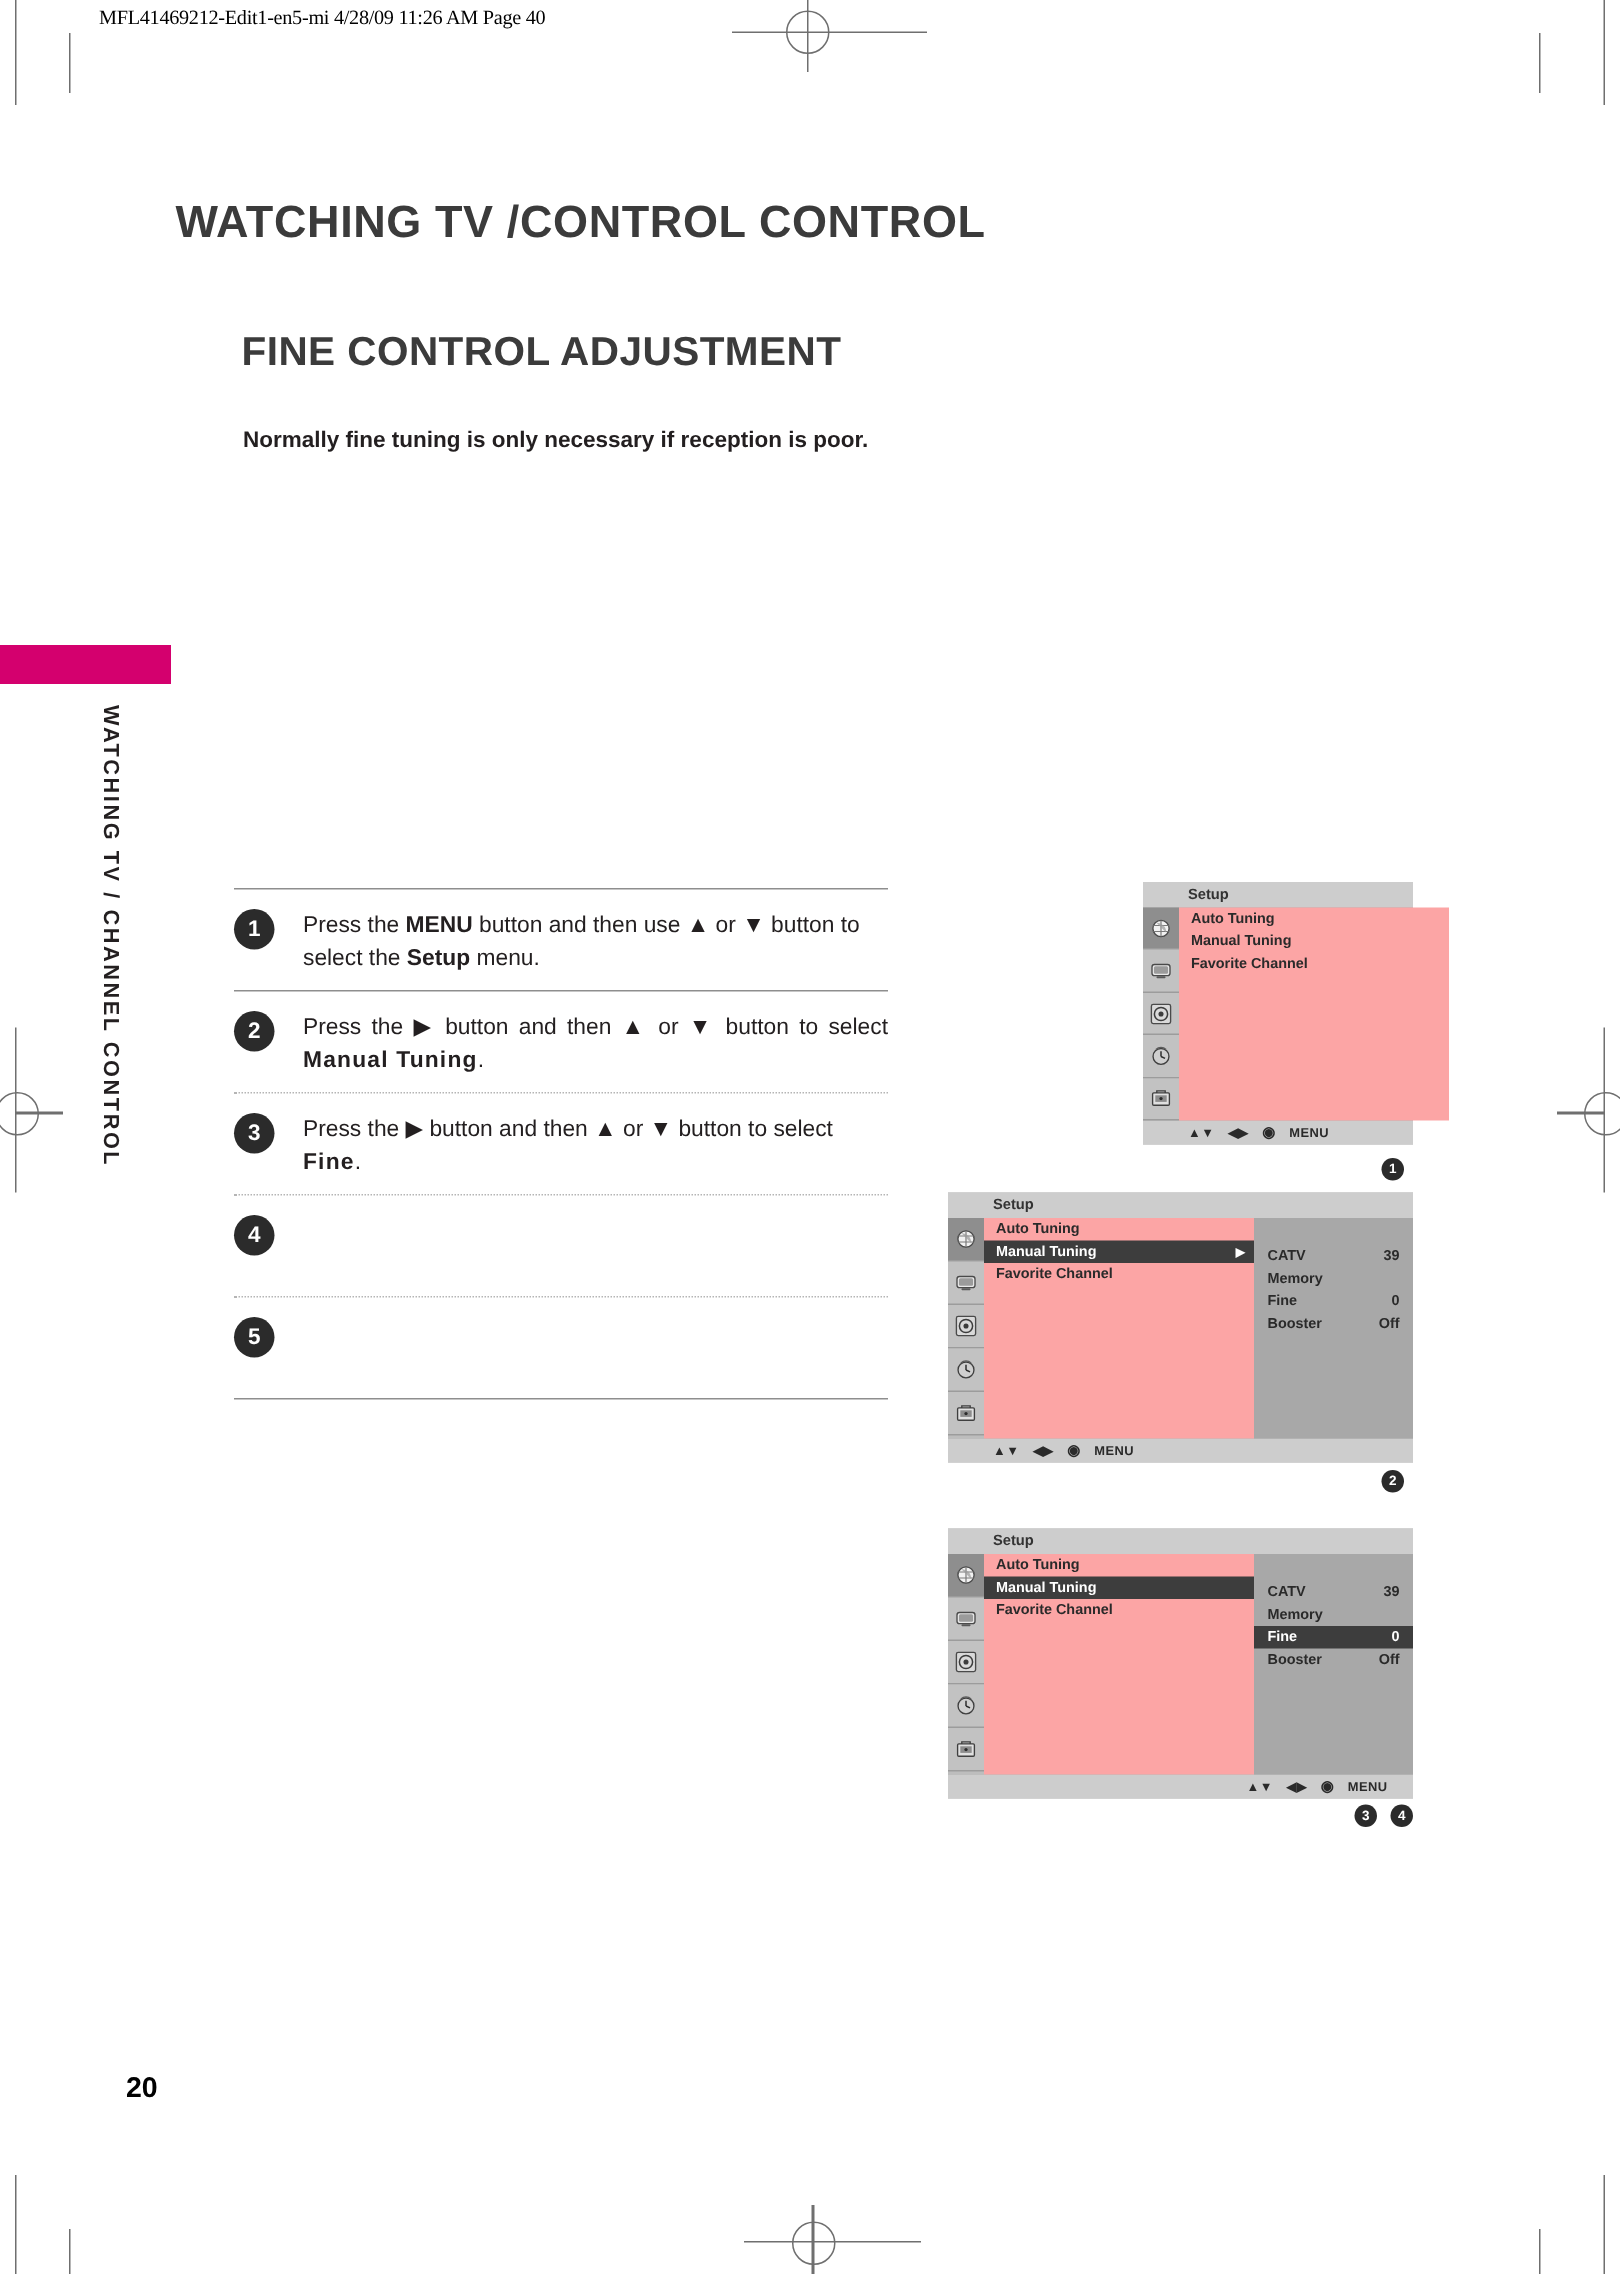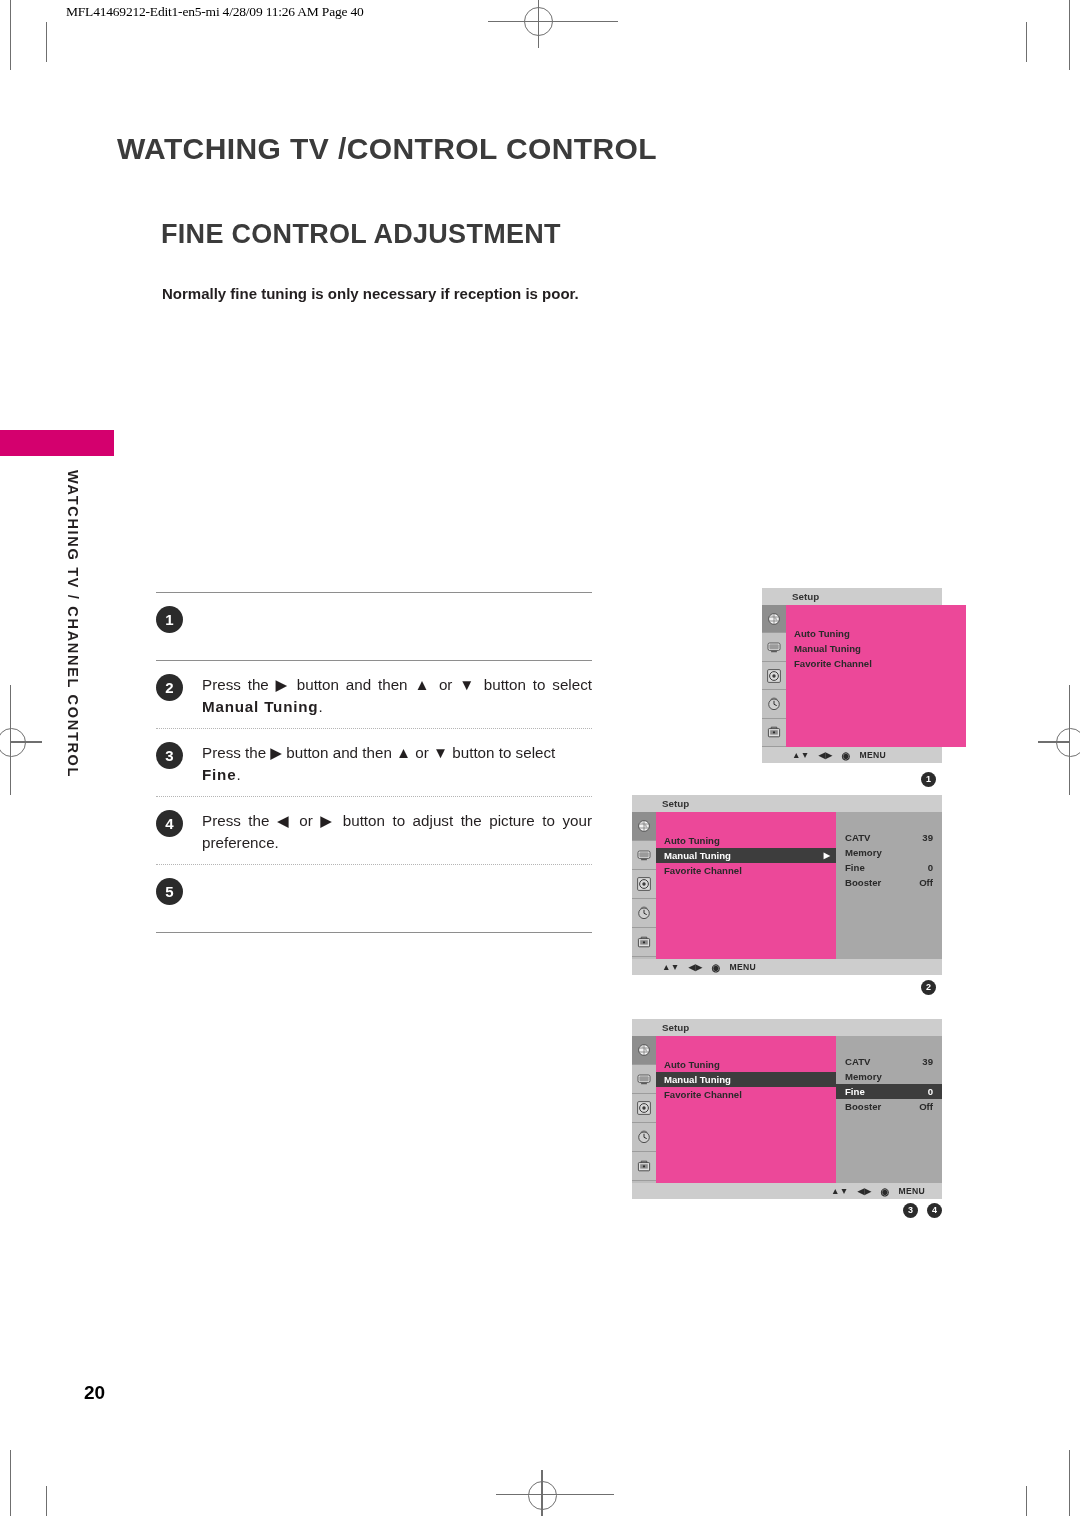--- a/index.html
+++ b/index.html
@@ -173,22 +173,22 @@
     display: flex;
     align-items: center;
     justify-content: center;
     background: #c2c2c2;
   }
   .osd-ico.sel { background: #8e8e8e; }
   .osd-ico svg { display: block; }
 
   .osd-left {
     flex: 1 1 auto;
-    background: #ec4899;
-    padding-top: 21px;
+    background: #fca5a5;
+    padding-top: 0;
   }
   .osd-right {
     flex: 0 0 auto;
     background: #a8a8a8;
     padding-top: 3px;
     padding-left: 9px;
     box-sizing: border-box;
   }
   .osd-item {
     height: 15px;
@@ -302,35 +302,35 @@
 <div class="section-title">FINE CONTROL ADJUSTMENT</div>
 <div class="intro-note">Normally fine tuning is only necessary if reception is poor.</div>
 
 <div class="tab-block"></div>
 <div class="vert-head">WATCHING TV / CHANNEL CONTROL</div>
 
 <div class="steps" id="steps-root">
     <div class="rule-solid"></div>
     <div class="step">
       <div class="step-badge">1</div>
+      <div class="step-text"><span>Press the </span><span style="font-weight: bold;">MENU</span><span> button and then use ▲ or ▼ button to select the </span><span style="font-weight: bold;">Setup</span><span> menu.</span></div>
     </div>
     <div class="rule-solid"></div>
     <div class="step justify">
       <div class="step-badge">2</div>
       <div class="step-text"><span>Press the ▶ button and then ▲ or ▼ button to select </span><span class="wide">Manual Tuning</span><span>.</span></div>
     </div>
     <div class="rule-dotted"></div>
     <div class="step">
       <div class="step-badge">3</div>
       <div class="step-text"><span>Press the ▶ button and then ▲ or ▼ button to select </span><span class="wide">Fine</span><span>.</span></div>
     </div>
     <div class="rule-dotted"></div>
     <div class="step justify">
       <div class="step-badge">4</div>
-      <div class="step-text"><span>Press the ◀ or ▶ button to adjust the picture to your preference.</span></div>
     </div>
     <div class="rule-dotted"></div>
     <div class="step">
       <div class="step-badge">5</div>
     </div>
     <div class="rule-solid"></div>
   </div>
 
 <div id="osd-root">
     <div class="osd" style="left: 762px; top: 588px; width: 180px;">

